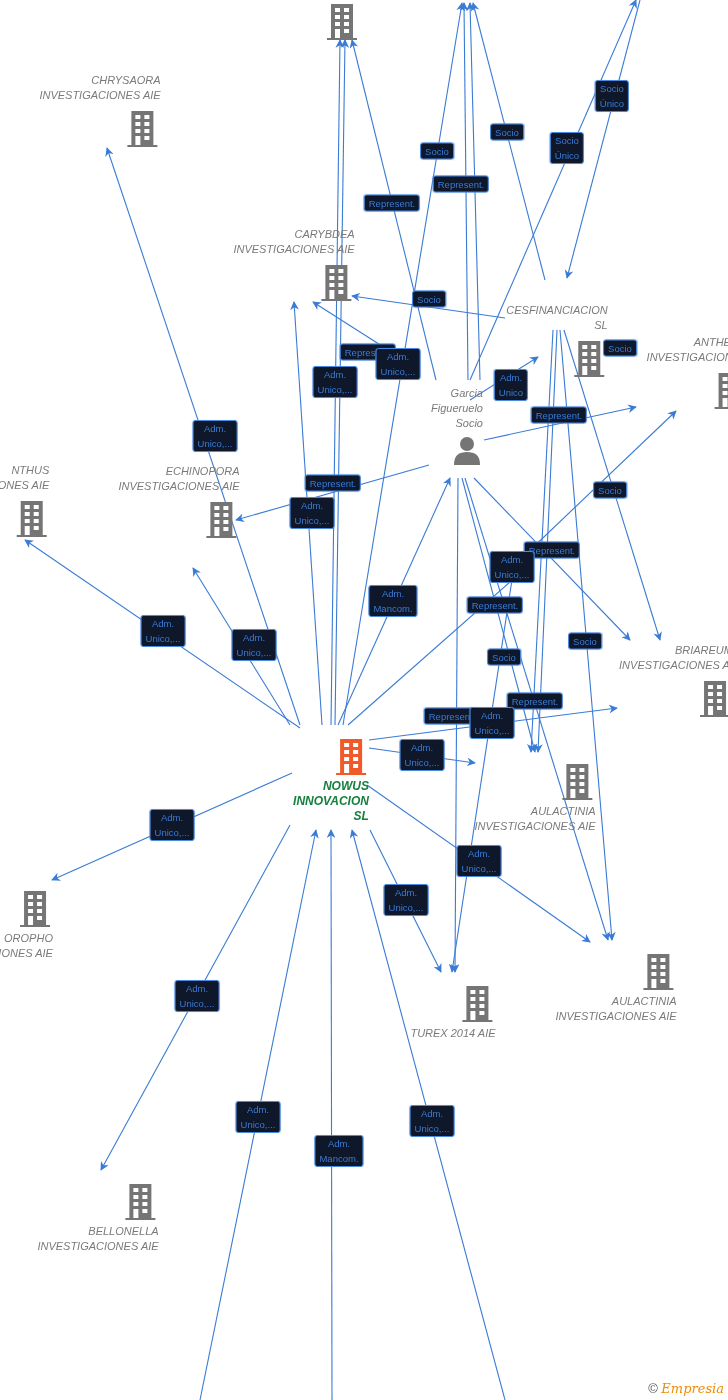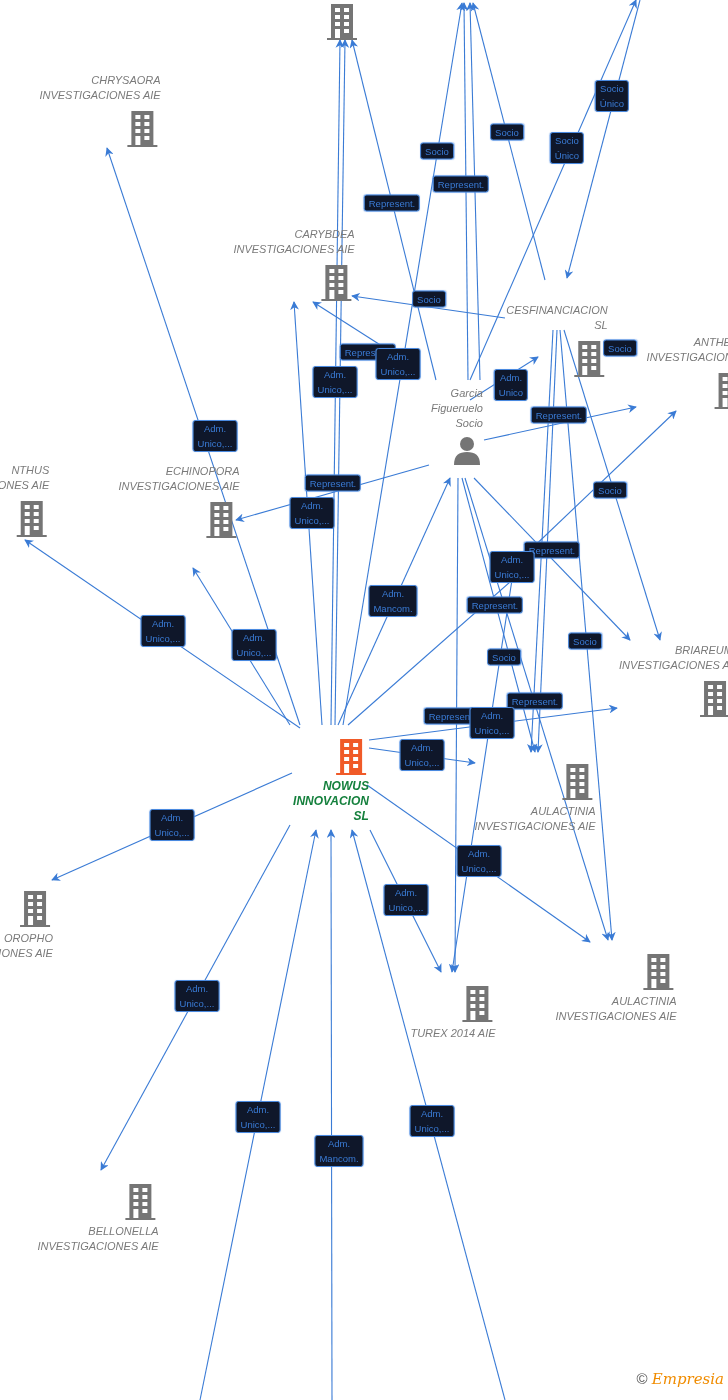--- a/index.html
+++ b/index.html
@@ -3,21 +3,21 @@
 <meta charset="utf-8">
 <style>
   html, body { margin:0; padding:0; background:#ffffff; }
   body { width:728px; height:1400px; position:relative; overflow:hidden; font-family:"Liberation Sans", sans-serif; }
   #edges { position:absolute; left:0; top:0; width:728px; height:1400px; }
   .node { position:absolute; text-align:right; color:#7a7a7a; font-size:11px; line-height:15px; transform:translateX(-50%); white-space:nowrap;font-style:italic; }
   .node .lbl { display:block; }
   .node.center .lbl { font-weight:bold; font-size:12px; color:#15803d; }
   .node .icon { display:block; margin:0 auto; }
   .elabel { position:absolute; background:#0f172a; border:1px solid #4a8ae0; border-radius:3px; color:#3a7bd5; font-size:9.5px; line-height:15px; padding:0 4px; text-align:center; transform:translate(-50%,-50%); white-space:nowrap; box-shadow:0 0 1px rgba(74,138,224,.4); }
-  .footer { position:absolute; right:4px; bottom:12px; font-size:15px; color:#555; }
+  .footer { position:absolute; right:4px; bottom:4px; font-size:13px; color:#555; }
   .footer .brand { color:#f08c00; font-family:"DejaVu Serif", serif; font-style:italic; }
 </style>
 </head>
 <body>
 
 <svg id="edges" xmlns="http://www.w3.org/2000/svg">
   <defs>
     <marker id="arrow" viewBox="0 0 10 10" refX="9" refY="5" markerWidth="8" markerHeight="8" orient="auto-start-reverse">
       <path d="M0,0 L10,5 L0,10 L3,5 z" fill="#3a7bd5"></path>
     </marker>

